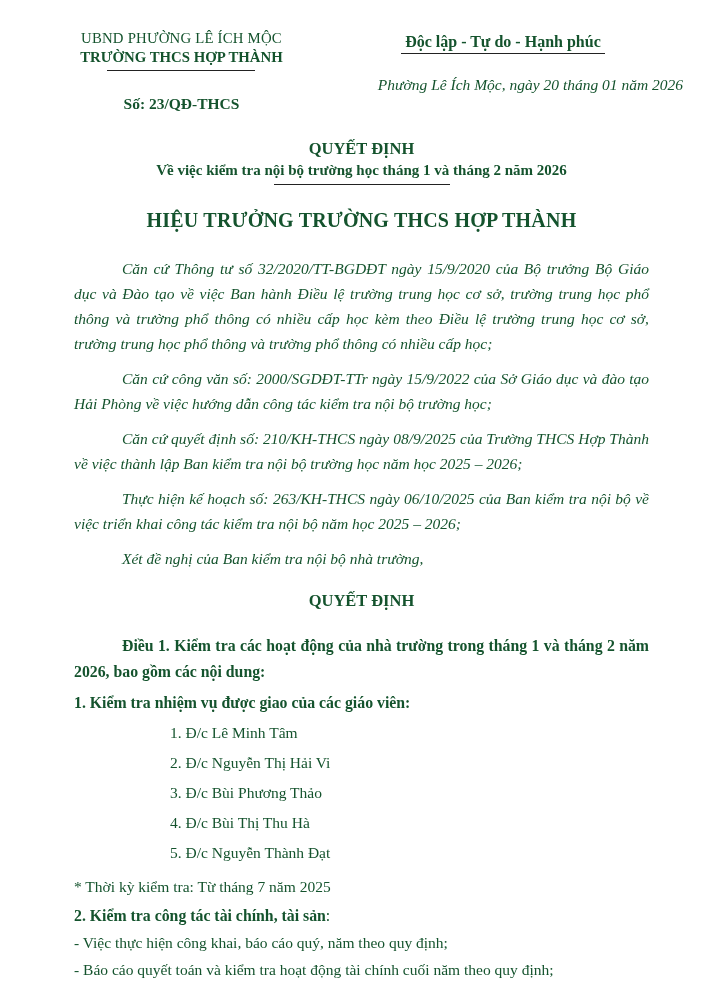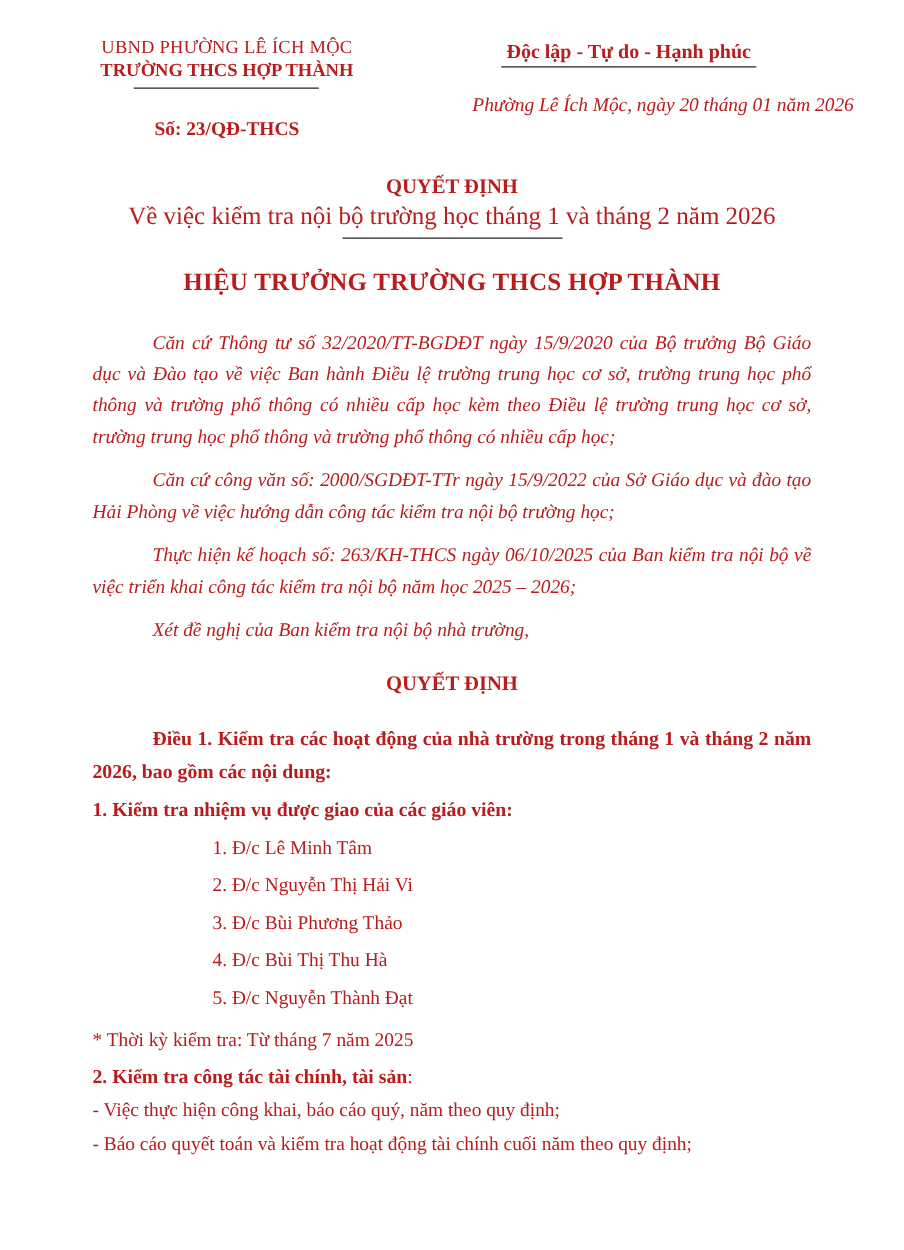--- a/index.html
+++ b/index.html
@@ -2,21 +2,21 @@
 <html><head>
 <meta charset="utf-8">
 <style>
   html,body { margin:0; padding:0; background:#ffffff; }
   .page {
     position: relative;
     width: 723px;
     height: 1000px;
     margin: 0 auto;
     background: #ffffff;
-    color: #b91c1c;
+    color: #14532d;
     font-family: "Liberation Serif", "DejaVu Serif", serif;
     font-size: 15.5px;
     overflow: hidden;
     box-sizing: border-box;
     padding-top: 30px;
   }
   
   .header { display: flex; align-items: flex-start; padding: 0 40px; }
   .header-left  { width: 44%; text-align: center; }
   .header-right { flex: 1; text-align: center; }
@@ -29,21 +29,21 @@
   .nat-line1 { font-size: 15.2px; font-weight: bold; letter-spacing: 0.2px; }
   .nat-line2 {
     display: inline-block; font-size: 16px; font-weight: bold;
     border-bottom: 1.6px solid #222; padding: 0 4px 2px 4px; margin-top: 3px;
   }
   .doc-number { margin-top: 24px; font-size: 15.5px; font-weight: bold; }
   .date-line  { margin-top: 22px; font-style: italic; font-size: 15.5px; text-align: right; }
   
   .title-block { text-align: center; margin-top: 26px; }
   .title-main { font-weight: bold; font-size: 16.5px; }
-  .title-sub  { font-weight: normal; font-size: 20px; margin-top: 3px; }
+  .title-sub  { font-weight: bold; font-size: 15px; margin-top: 3px; }
   .title-rule { width: 176px; height: 0; border-bottom: 1.4px solid #222; margin: 5px auto 0 auto; }
   .issuer { text-align: center; font-weight: bold; font-size: 20px; margin-top: 24px; letter-spacing: 0.2px; }
   
   .body { padding: 0 74px; }
   .preamble { margin-top: 24px; }
   .preamble p {
     margin: 0 0 10px 0;
     text-align: justify;
     text-indent: 48px;
     font-style: italic;
@@ -90,20 +90,21 @@
     <div class="title-sub">Về việc kiểm tra nội bộ trường học tháng 1 và tháng 2 năm 2026</div>
     <div class="title-rule"></div>
     <div class="issuer">HIỆU TRƯỞNG TRƯỜNG THCS HỢP THÀNH</div>
   </div>
 
   <div class="body">
 
     <div class="preamble">
       <p>Căn cứ Thông tư số 32/2020/TT-BGDĐT ngày 15/9/2020 của Bộ trưởng Bộ Giáo dục và Đào tạo về việc Ban hành Điều lệ trường trung học cơ sở, trường trung học phổ thông và trường phổ thông có nhiều cấp học kèm theo Điều lệ trường trung học cơ sở, trường trung học phổ thông và trường phổ thông có nhiều cấp học;</p>
       <p>Căn cứ công văn số: 2000/SGDĐT-TTr ngày 15/9/2022 của Sở Giáo dục và đào tạo Hải Phòng về việc hướng dẫn công tác kiểm tra nội bộ trường học;</p>
+      <p>Căn cứ quyết định số: 210/KH-THCS ngày 08/9/2025 của Trường THCS Hợp Thành về việc thành lập Ban kiểm tra nội bộ trường học năm học 2025 – 2026;</p>
       <p>Thực hiện kế hoạch số: 263/KH-THCS ngày 06/10/2025 của Ban kiểm tra nội bộ về việc triển khai công tác kiểm tra nội bộ năm học 2025 – 2026;</p>
       <p>Xét đề nghị của Ban kiểm tra nội bộ nhà trường,</p>
     </div>
 
     <div class="decision-heading">QUYẾT ĐỊNH</div>
 
     <p class="article-intro">Điều 1. Kiểm tra các hoạt động của nhà trường trong tháng 1 và tháng 2 năm 2026, bao gồm các nội dung:</p>
 
     <p class="section-heading">1. Kiểm tra nhiệm vụ được giao của các giáo viên:</p>
 

